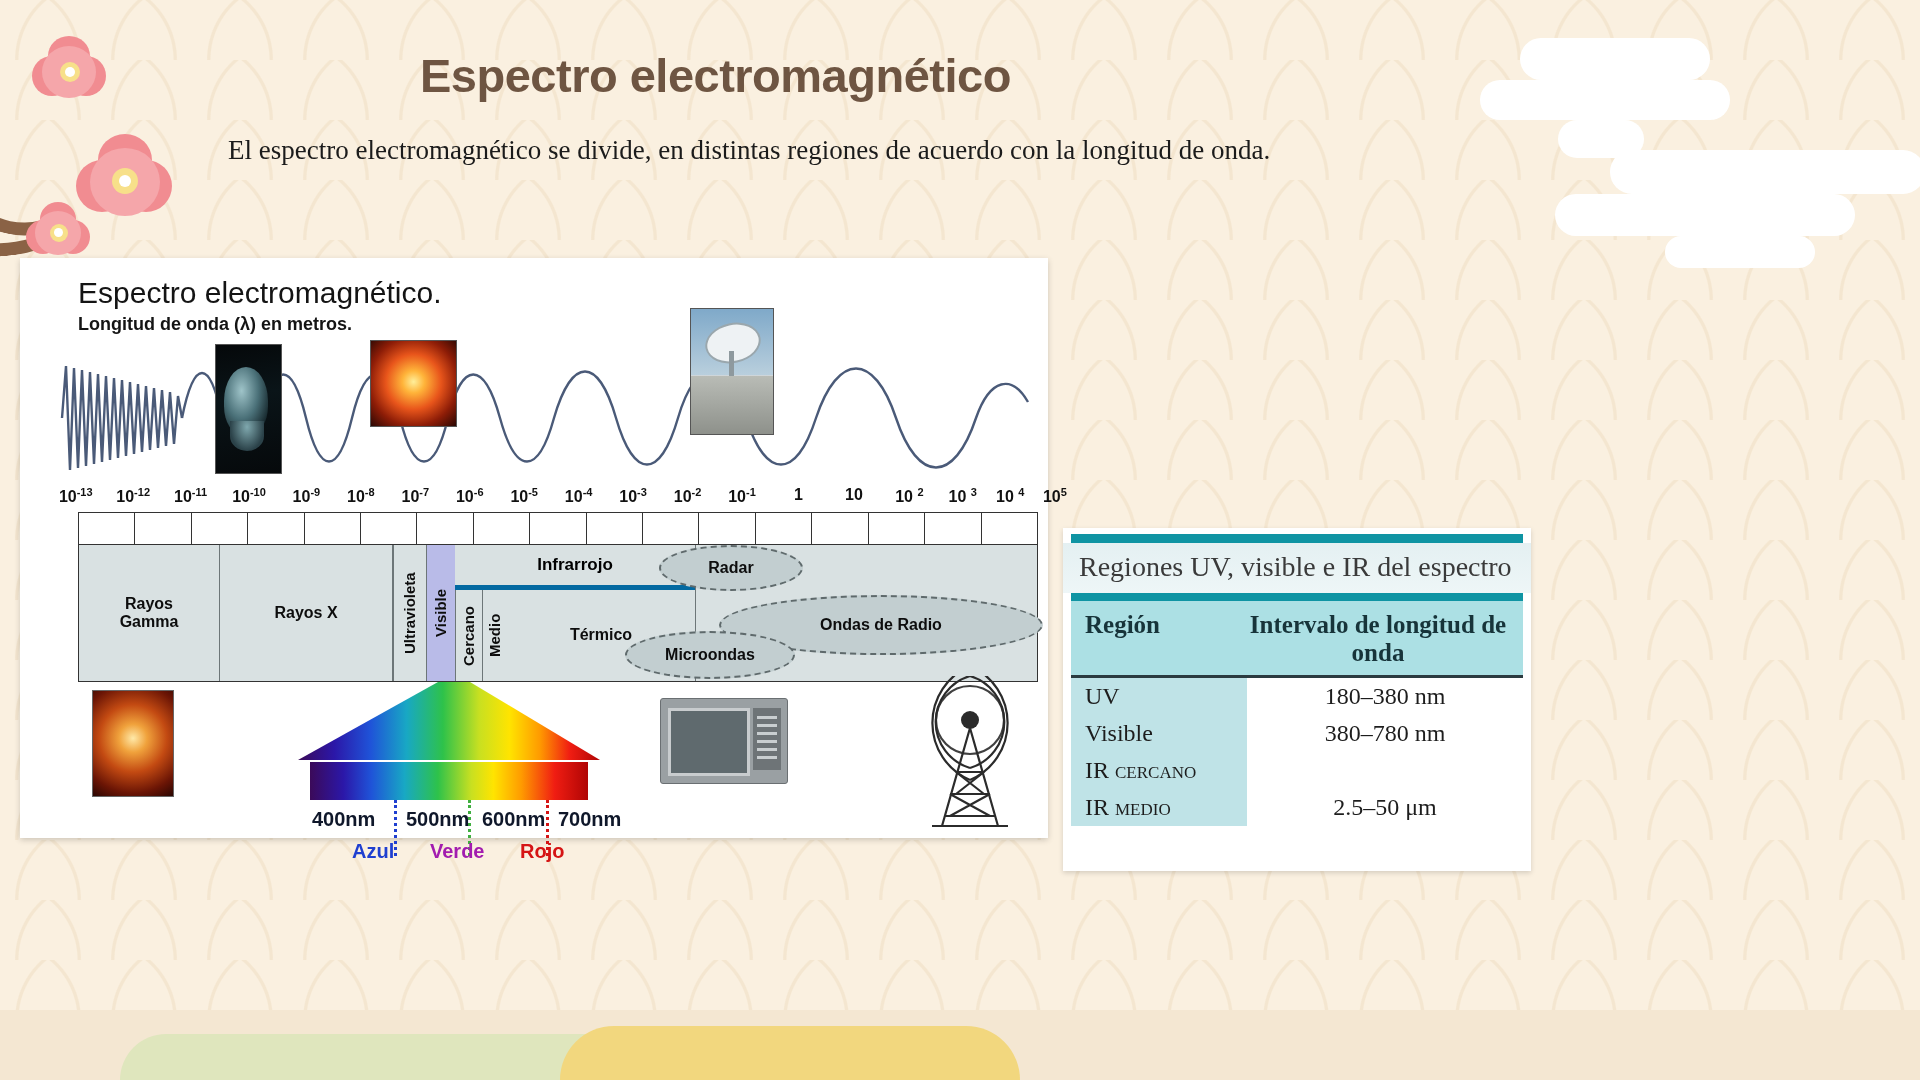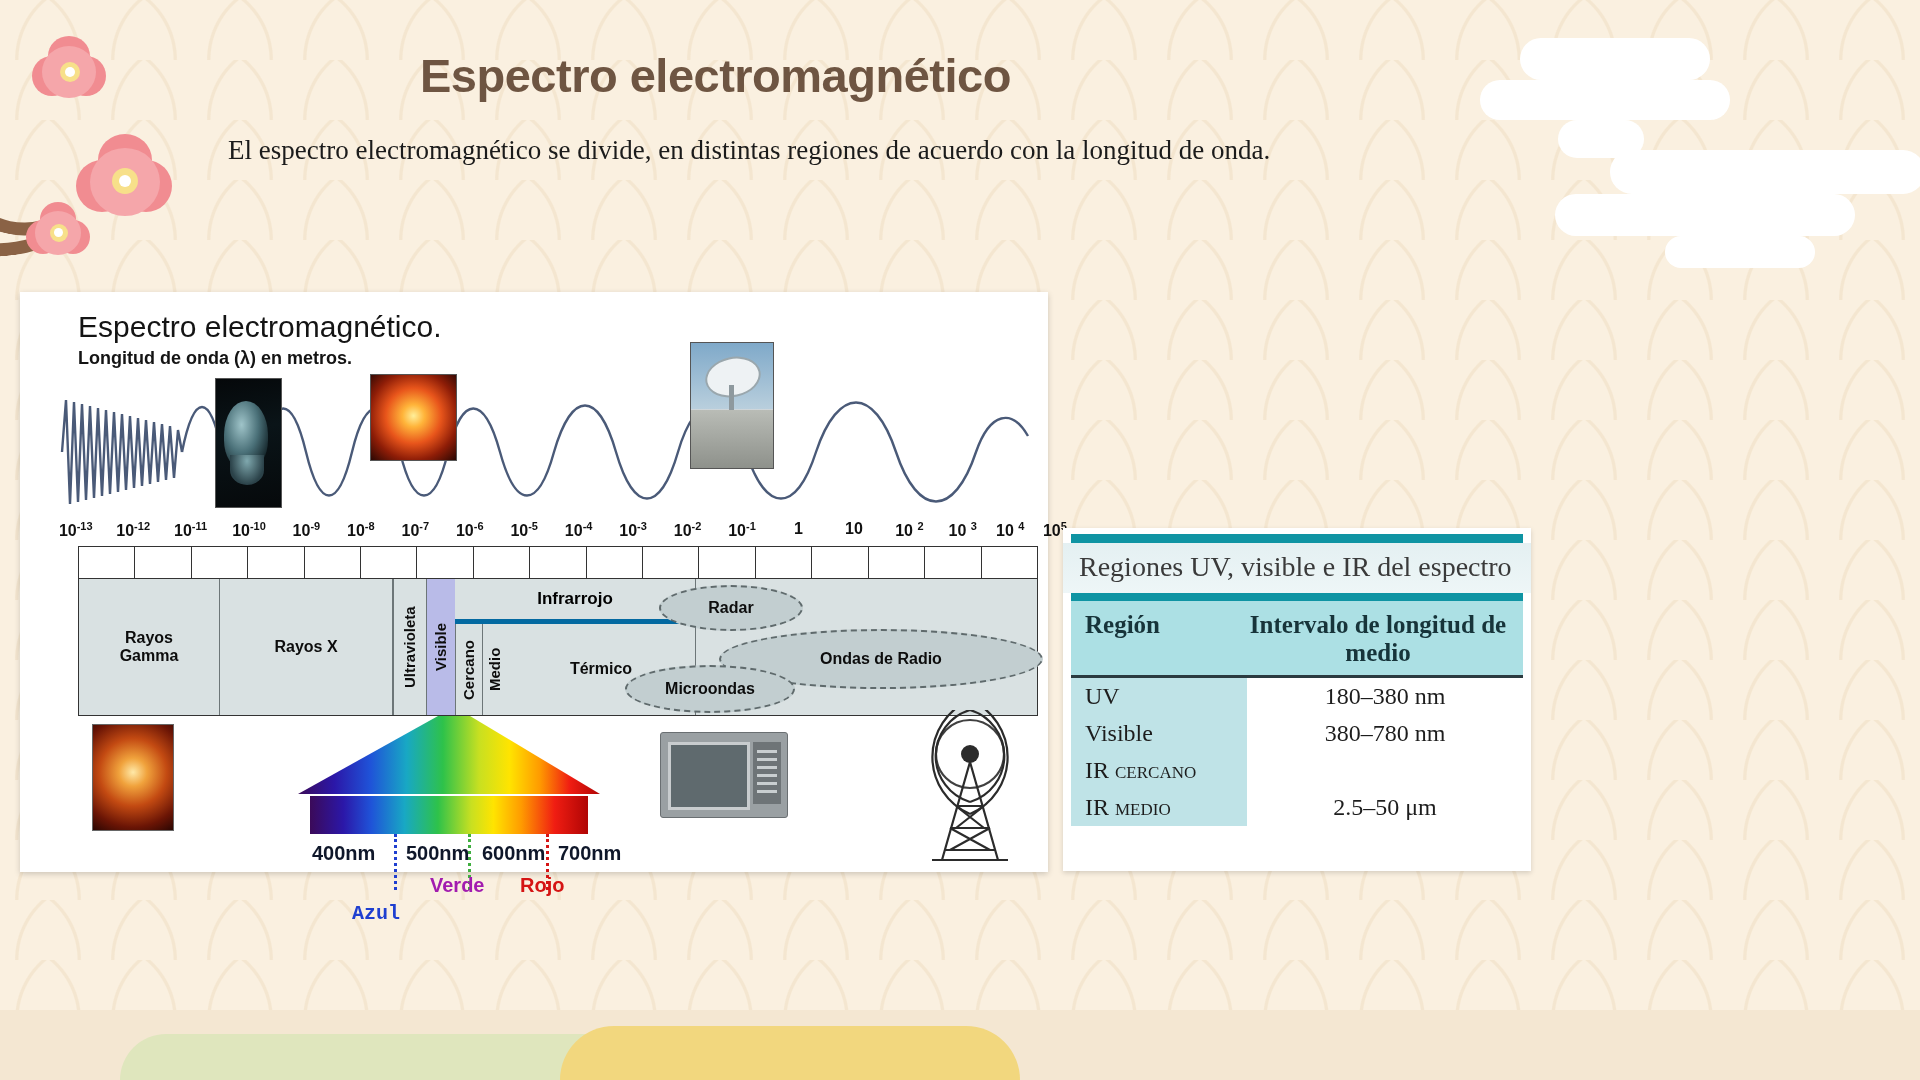--- a/index.html
+++ b/index.html
@@ -35,21 +35,21 @@
 
   
   #title{position:absolute;left:420px;top:48px;width:1000px;
       font-family:"Liberation Sans",sans-serif;font-weight:bold;font-size:47px;
       color:#6e5542;letter-spacing:-.5px;}
   #body-text{position:absolute;left:228px;top:132px;width:1172px;
       font-size:27px;line-height:1.34;color:#1b1b1b;text-align:justify;}
 
   
   #panel{position:absolute;left:20px;top:258px;width:1028px;height:580px;background:#fff;
-      box-shadow:0 2px 6px rgba(0,0,0,.18);margin-top:34px;}
+      box-shadow:0 2px 6px rgba(0,0,0,.18);}
   #diag-title{position:absolute;left:58px;top:18px;
       font-family:"Liberation Sans",sans-serif;font-size:30px;color:#141414;}
   #diag-sub{position:absolute;left:58px;top:56px;
       font-family:"Liberation Sans",sans-serif;font-weight:bold;font-size:18px;color:#141414;}
 
   
   #wave{position:absolute;left:40px;top:88px;width:970px;height:145px;}
 
   
   .thumb{position:absolute;border:1px solid #555;overflow:hidden;}
@@ -291,21 +291,21 @@
           <span>Medio</span>
         </div>
         <div class="band" style="flex:1;border-right:none">
           <span>Térmico</span>
         </div>
       </div>
     </div>
 
     <div class="band" style="flex:1;border-right:none"></div>
 
-    <div class="ellipse" style="left:580px;top:6px;width:140px;height:42px;">
+    <div class="ellipse" style="left:580px;top:0;width:140px;height:42px;">
       <span>Radar</span>
     </div>
     <div class="ellipse" style="left:640px;top:50px;width:320px;height:56px;">
       <span>Ondas de Radio</span>
     </div>
     <div class="ellipse" style="left:546px;top:86px;width:166px;height:44px;">
       <span>Microondas</span>
     </div>
   </div>
 
@@ -333,21 +333,21 @@
 
   <div class="dotline" style="left:374px;top:542px;height:56px;border-color:#1f3fd0;"></div>
   <div class="dotline" style="left:448px;top:542px;height:56px;border-color:#3fae3f;"></div>
   <div class="dotline" style="left:526px;top:542px;height:56px;border-color:#d51414;"></div>
 
   <span class="nmlabel" style="left:292px;top:550px;">400nm</span>
   <span class="nmlabel" style="left:386px;top:550px;">500nm</span>
   <span class="nmlabel" style="left:462px;top:550px;">600nm</span>
   <span class="nmlabel" style="left:538px;top:550px;">700nm</span>
 
-  <span class="colorword" style="left:332px;top:610px;color:#1f3fd0;font-family:Liberation Mono, monospace;">Azul</span>
+  <span class="colorword" style="left:332px;top:582px;color:#1f3fd0;">Azul</span>
   <span class="colorword" style="left:410px;top:582px;color:#a21caf;">Verde</span>
   <span class="colorword" style="left:500px;top:582px;color:#d51414;">Rojo</span>
 
   <div id="th-micro">
     <div class="door"></div>
     <div class="panel">
       <i style="top:8px"></i>
         <i style="top:16px"></i>
         <i style="top:24px"></i>
       <i style="top:32px"></i>
@@ -373,21 +373,21 @@
 
 <div id="table">
   <div id="table-rule-top"></div>
   <div id="table-title">
     <span>Regiones UV, visible e IR del espectro</span>
   </div>
   <div id="table-rule-mid"></div>
 
   <div class="trow" id="thead">
     <div class="tcell-l">Región</div>
-    <div class="tcell-r">Intervalo de longitud de medio</div>
+    <div class="tcell-r">Intervalo de longitud de onda</div>
   </div>
   <div id="thead-rule"></div>
 
   <div class="trow drow">
     <div class="tcell-l sc">UV</div>
     <div class="tcell-r">180–380 nm</div>
   </div>
   <div class="trow drow">
     <div class="tcell-l">Visible</div>
     <div class="tcell-r">380–780 nm</div>

